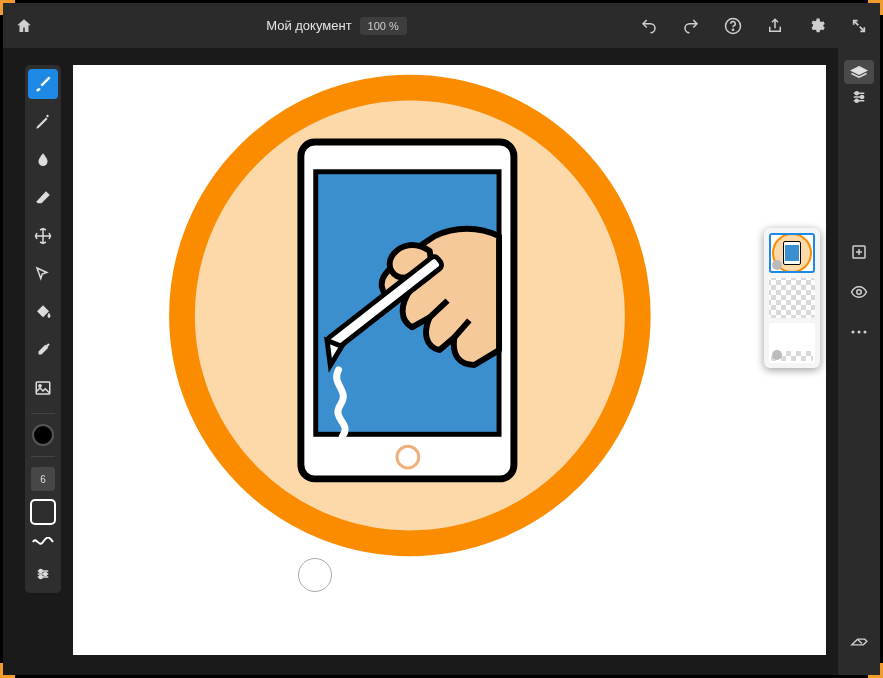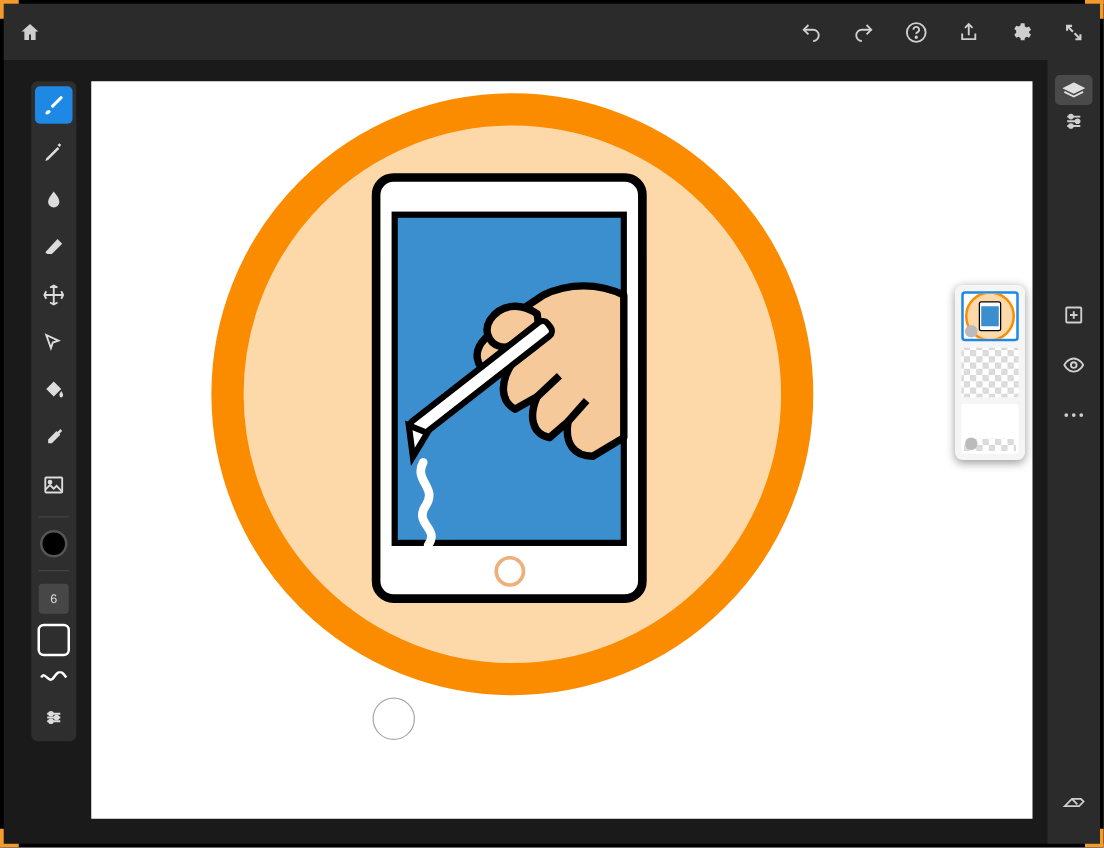--- a/index.html
+++ b/index.html
@@ -135,20 +135,24 @@
 
   
   <div class="topbar">
     <div class="topbar-left">
       <div class="tb-btn">
         <svg width="18" height="18" viewBox="0 0 24 24" fill="#cfcfcf">
             <path d="M12 3l9 8h-3v9h-5v-6h-2v6H6v-9H3z"></path>
           </svg>
       </div>
     </div>
+    <div class="topbar-center">
+      <span class="doc-title">Мой документ</span>
+      <span class="zoom-badge">100 %</span>
+    </div>
     <div class="topbar-right">
       <div class="tb-btn">
         <svg width="18" height="18" viewBox="0 0 24 24" fill="none" stroke="#cfcfcf" stroke-width="2">
             <path d="M9 14l-5-5 5-5"></path>
             <path d="M4 9h10a6 6 0 0 1 0 12"></path>
           </svg>
       </div>
       <div class="tb-btn">
         <svg width="18" height="18" viewBox="0 0 24 24" fill="none" stroke="#cfcfcf" stroke-width="2">
             <path d="M15 14l5-5-5-5"></path>

